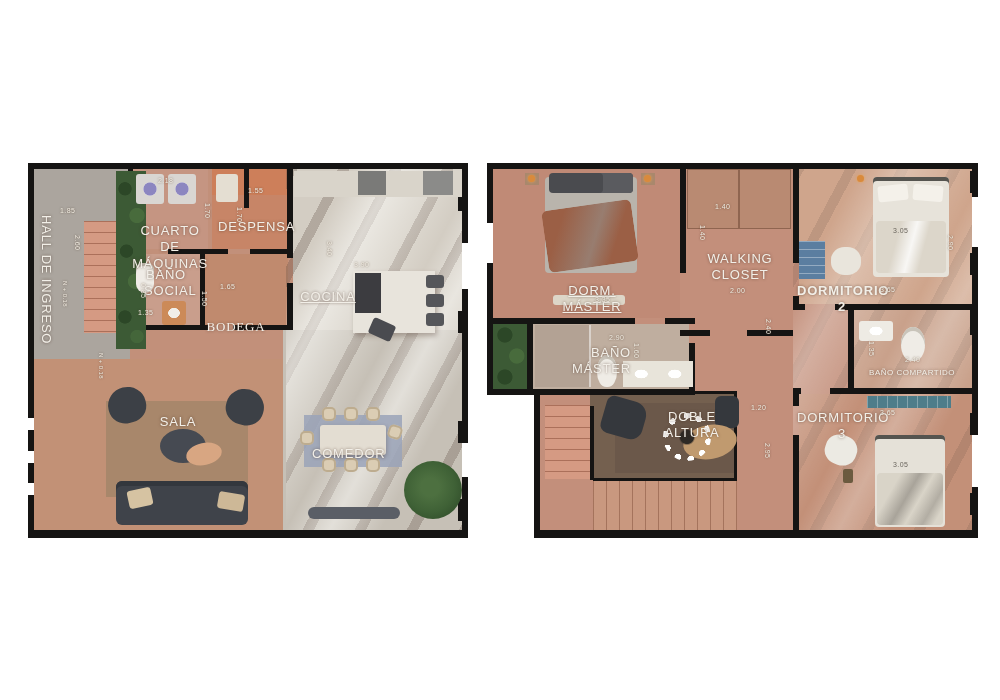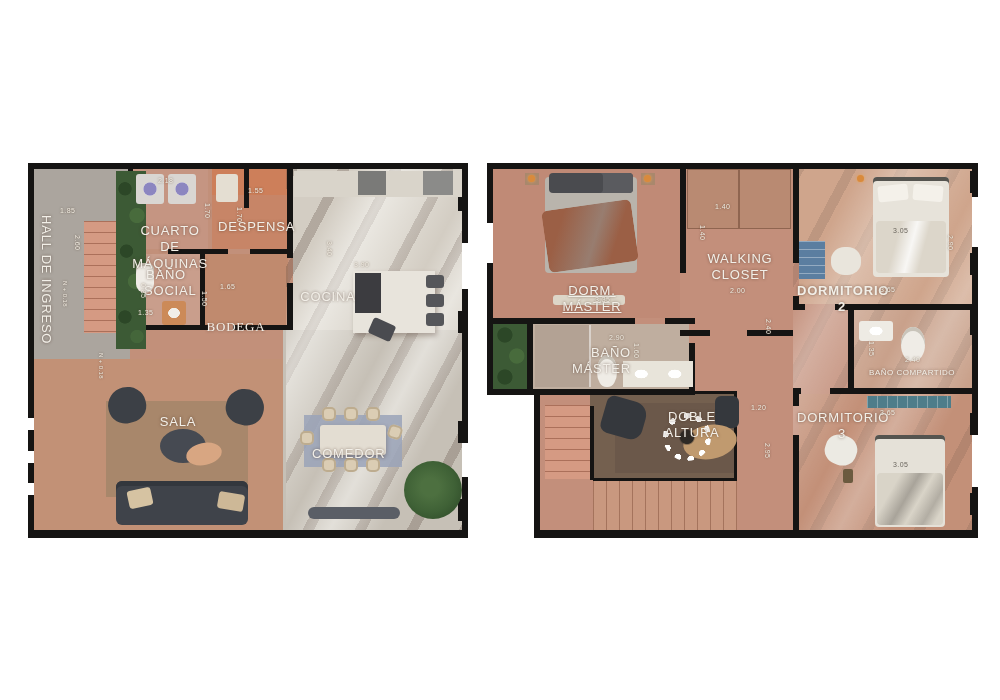--- a/index.html
+++ b/index.html
@@ -122,21 +122,21 @@
     <div class="chair" style="left:272px;top:268px;"></div>
     <div class="chair" style="left:360px;top:262px;transform:rotate(18deg);"></div>
     <div class="furn" style="left:280px;top:344px;width:92px;height:12px;background:#5a5e66;border-radius:6px;"></div>
     <div class="furn" style="left:376px;top:298px;width:58px;height:58px;border-radius:50%;background:radial-gradient(circle at 45% 45%,#4d7040 20%,#3f6136 55%,#2e4a28 90%);"></div>
 
     <div class="room-label vtext" style="left:10px;top:42px;height:150px;">HALL DE INGRESO</div>
     <div class="room-label" style="left:103px;top:60px;width:78px;">CUARTO DE MÁQUINAS</div>
     <div class="room-label" style="left:190px;top:56px;width:70px;">DESPENSA</div>
     <div class="room-label" style="left:116px;top:104px;width:44px;">BAÑO SOCIAL</div>
     <div class="room-label" style="left:178px;top:156px;width:60px;font-family:Liberation Serif, serif;">BODEGA</div>
-    <div class="room-label" style="left:272px;top:126px;width:56px;">COCINA</div>
+    <div class="room-label" style="left:272px;top:126px;width:56px;text-decoration:underline;">COCINA</div>
     <div class="room-label" style="left:128px;top:251px;width:44px;">SALA</div>
     <div class="room-label" style="left:284px;top:283px;width:64px;">COMEDOR</div>
 
     <div class="dim" style="left:32px;top:44px;">1.85</div>
     <div class="dim vtext" style="left:46px;top:72px;">2.60</div>
     <div class="dim" style="left:130px;top:14px;">2.18</div>
     <div class="dim vtext" style="left:176px;top:40px;">1.70</div>
     <div class="dim vtext" style="left:208px;top:44px;">1.70</div>
     <div class="dim" style="left:220px;top:24px;">1.55</div>
     <div class="dim" style="left:110px;top:146px;">1.35</div>

